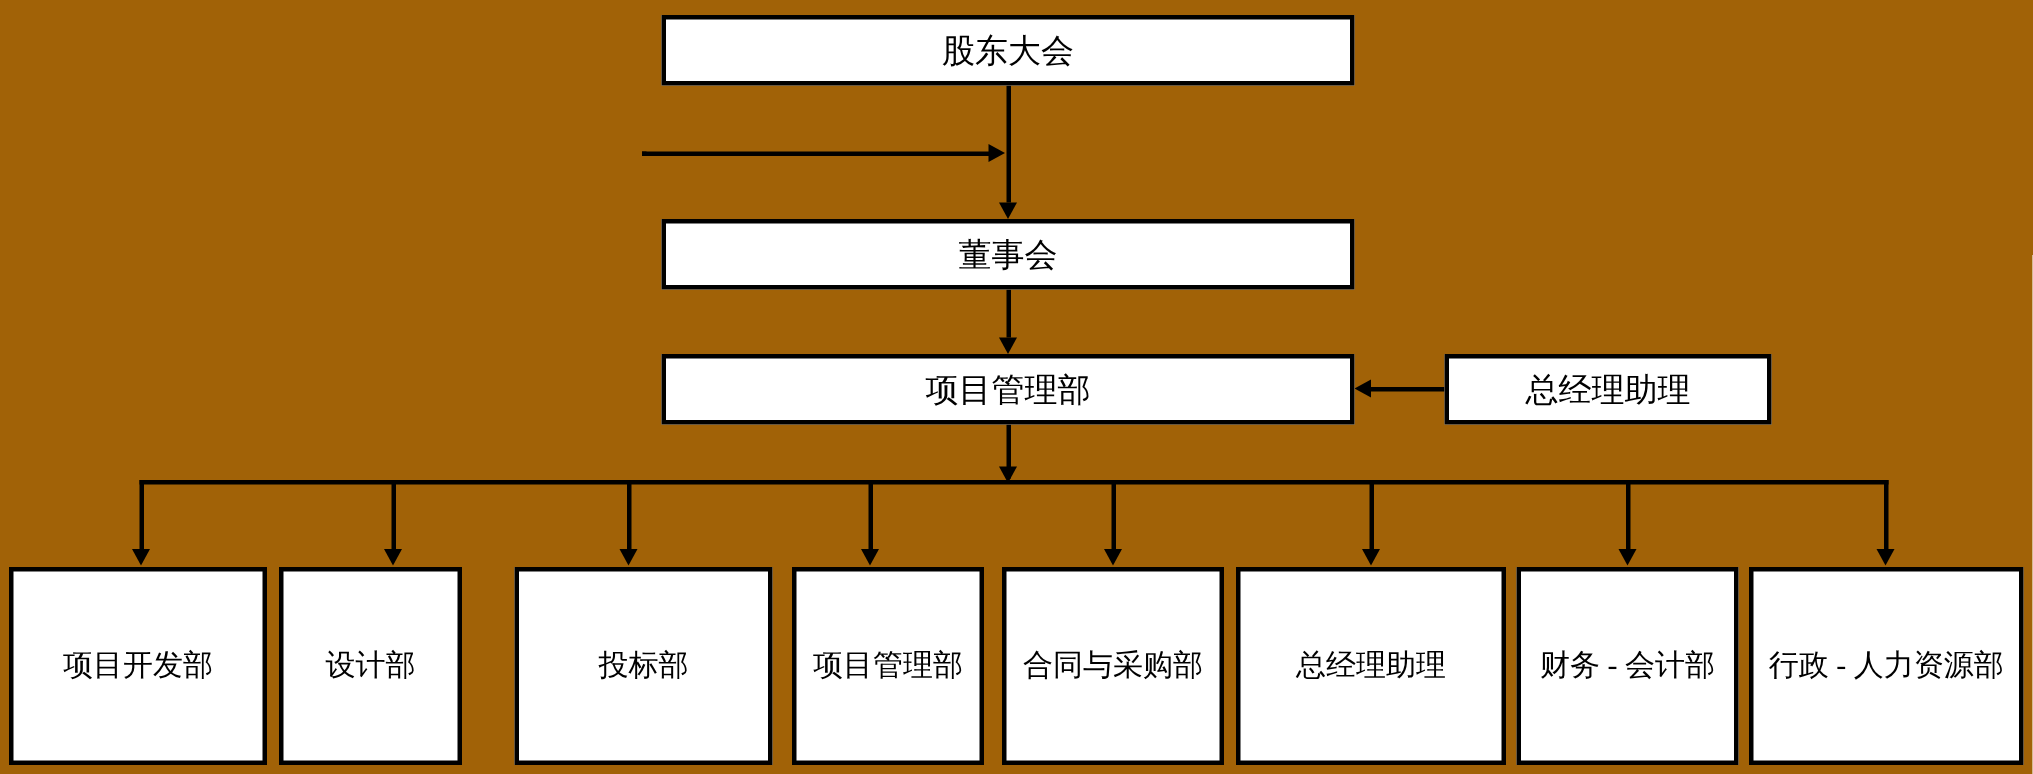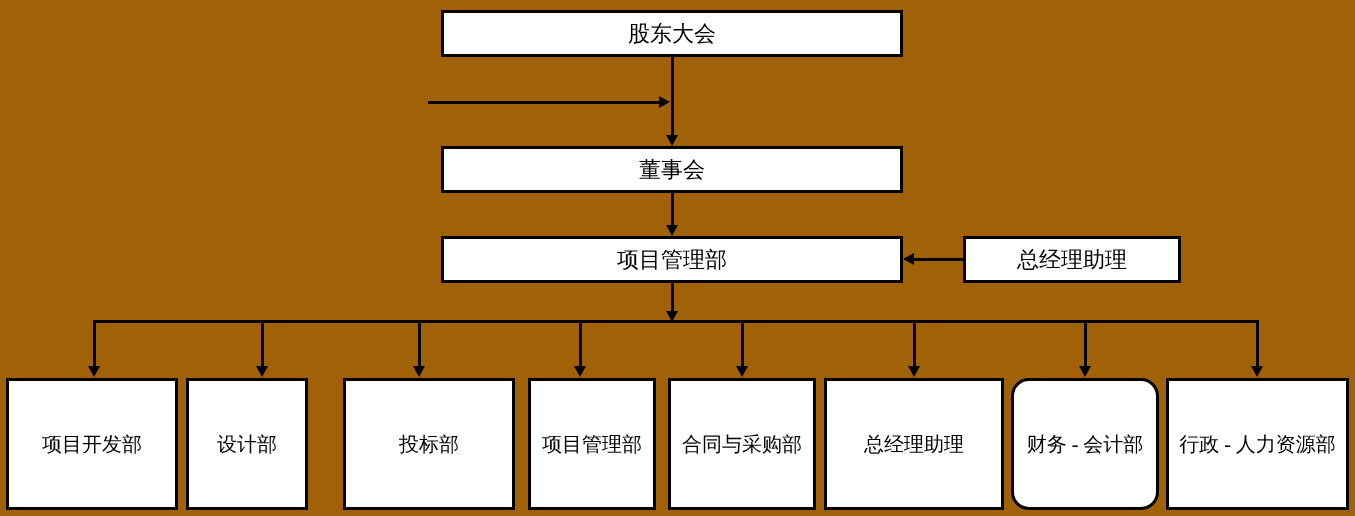--- a/index.html
+++ b/index.html
@@ -45,21 +45,21 @@
     top: 378px;
     height: 132px;
     font-size: 20px;
   }
   #dept-0 { left: 6px;    width: 172px; }
   #dept-1 { left: 186px;  width: 122px; }
   #dept-2 { left: 343px;  width: 172px; }
   #dept-3 { left: 500px;  width: 128px; margin-left: 28px; }
   #dept-4 { left: 668px;  width: 148px; }
   #dept-5 { left: 824px;  width: 180px; }
-  #dept-6 { left: 1011px; width: 148px; border-radius: 18px; }
+  #dept-6 { left: 1011px; width: 148px; }
   #dept-7 { left: 1166px; width: 183px; }
 
   
   .vline, .hline {
     position: absolute;
     background: #000000;
     z-index: 1;
   }
   .vline { width: 3px; }
   .hline { height: 3px; }

